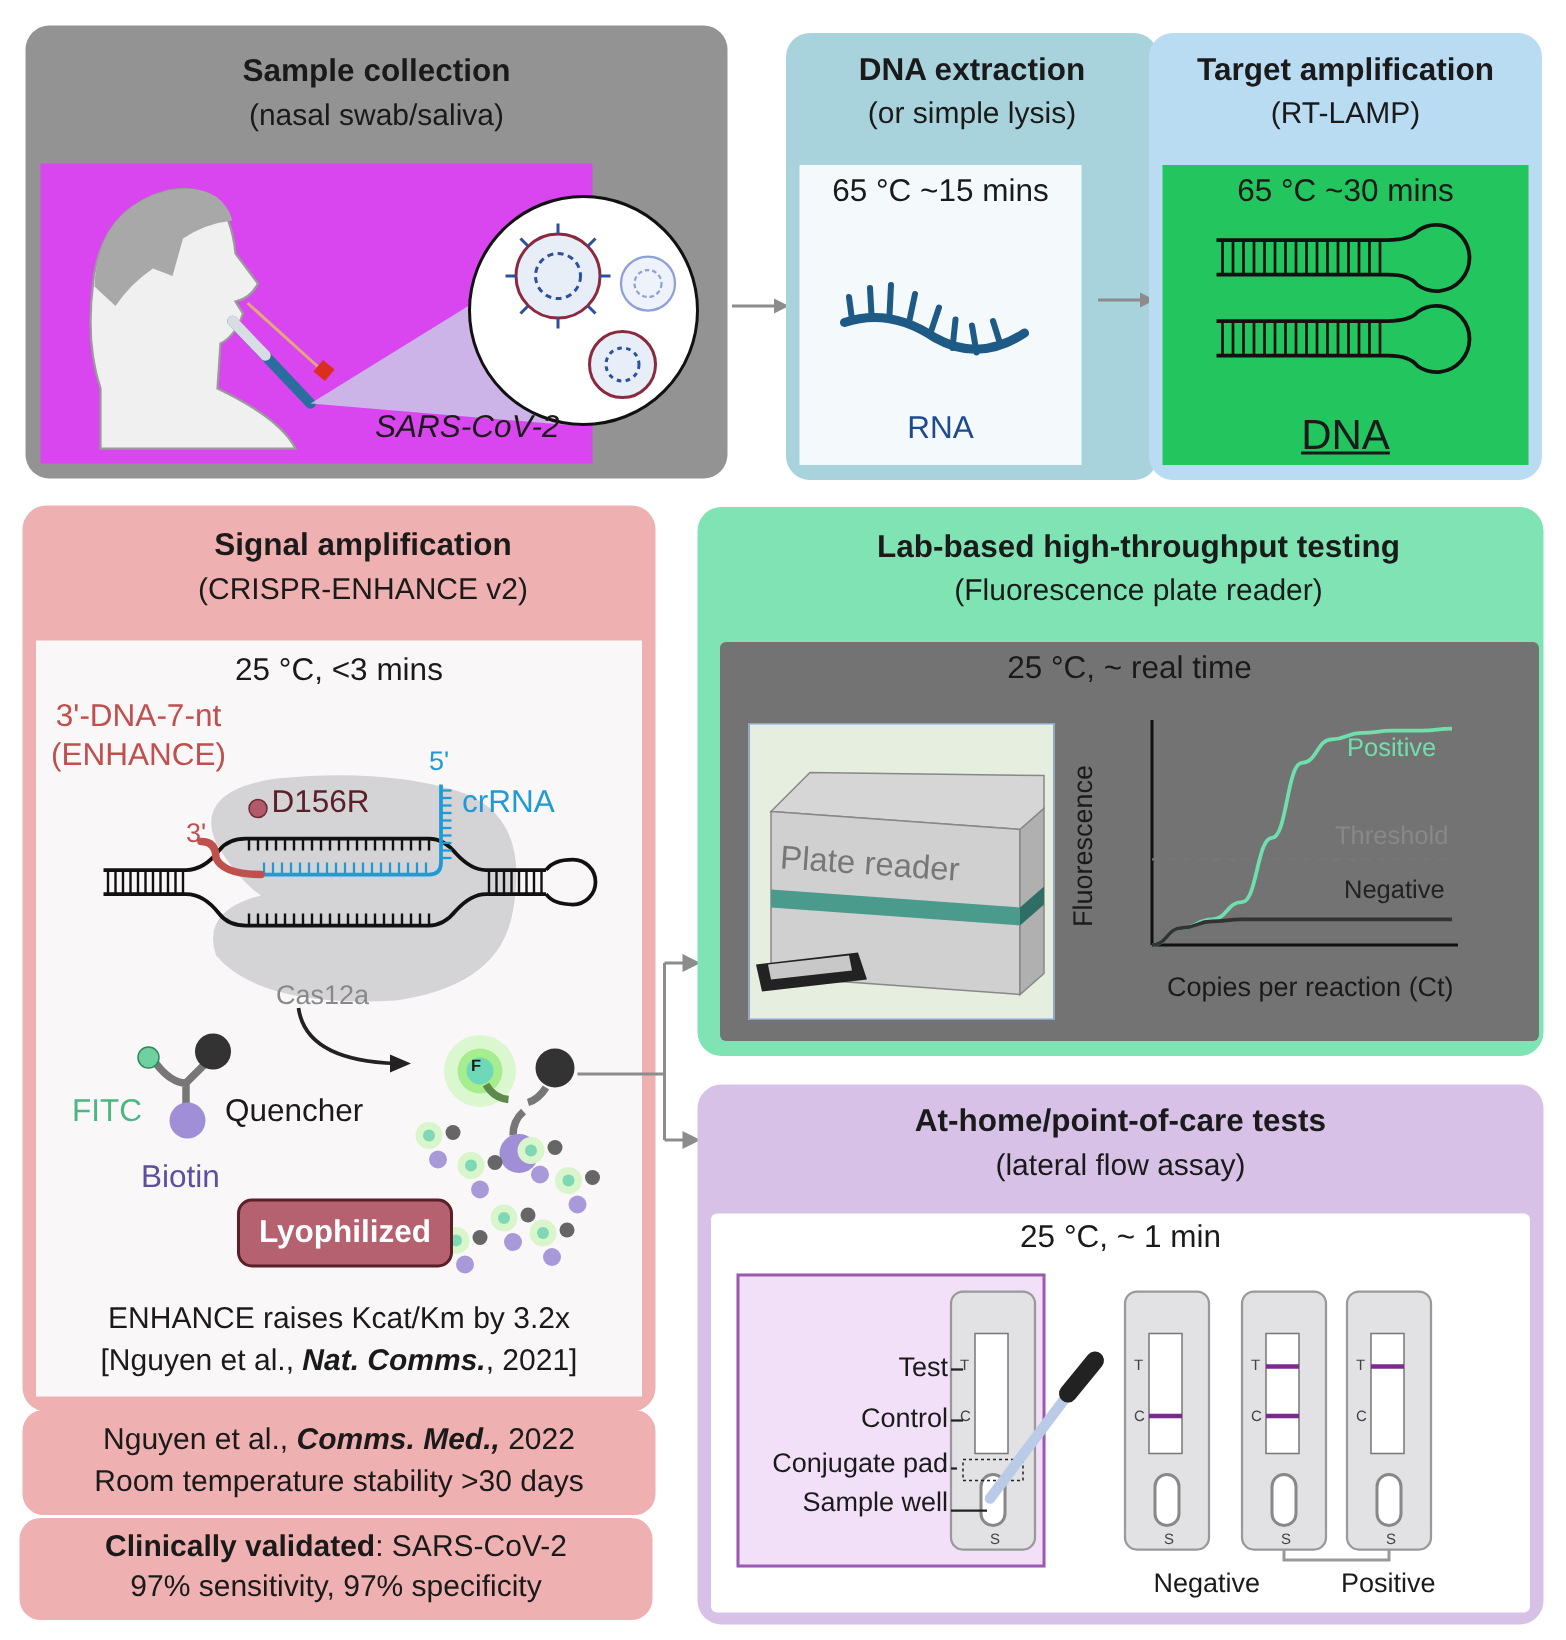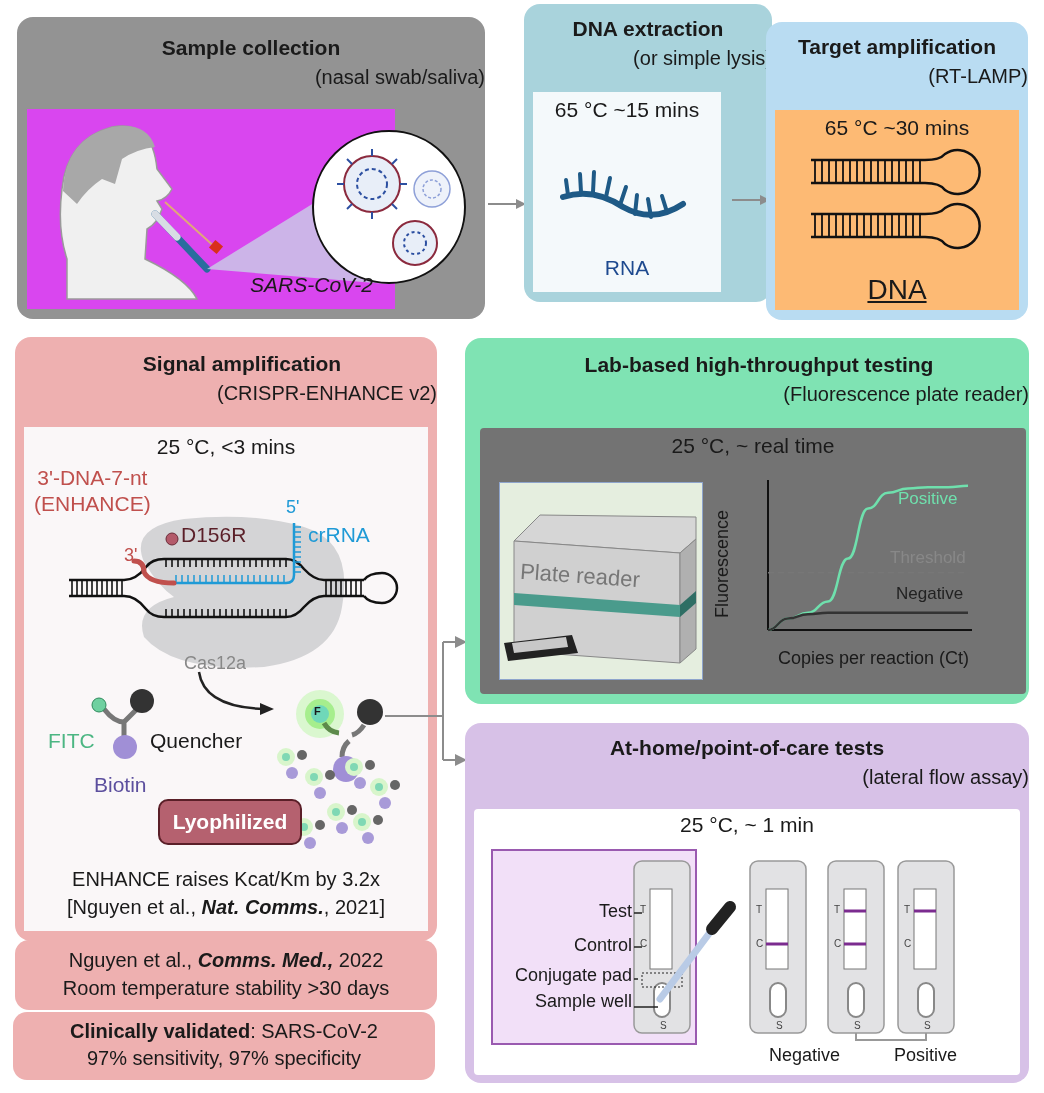--- a/index.html
+++ b/index.html
@@ -1,20 +1,20 @@
 <!DOCTYPE html>
 <html><head>
 <meta charset="utf-8">
 <style>
   * { box-sizing: border-box; margin: 0; padding: 0; }
   body { width: 1044px; height: 1093px; background: #ffffff; font-family: "Liberation Sans", sans-serif; color: #1a1a1a; position: relative; overflow: hidden; }
   .panel { position: absolute; border-radius: 16px; }
   .hdr { position: absolute; left: 0; right: 0; top: 0; text-align: center; }
   .hdr .t { font-weight: bold; font-size: 21px; line-height: 30px; }
-  .hdr .s { font-size: 20px; line-height: 28px; text-align: right; }
+  .hdr .s { font-size: 20px; line-height: 28px; }
   .inner { position: absolute; border-radius: 0; }
   .abs { position: absolute; }
   .cond { font-size: 21px; text-align: center; position: absolute; left: 0; right: 0; }
   svg { position: absolute; overflow: visible; }
 </style>
 </head>
 <body>
 
 <div class="panel" style="left:17px;top:17px;width:468px;height:302px;background:#939393;">
   <div class="hdr" style="top:16px;">
@@ -52,21 +52,21 @@
     </svg>
     <div class="abs" style="right:22px;bottom:12px;font-size:21px;">SARS-CoV-2</div>
   </div>
 </div>
 
 <svg width="40" height="12" style="left:488px;top:198px;">
   <line x1="0" y1="6" x2="30" y2="6" stroke="#8c8c8c" stroke-width="2"></line>
   <polygon points="28,1 38,6 28,11" fill="#8c8c8c"></polygon>
 </svg>
 
-<div class="panel" style="left:524px;top:4px;width:248px;height:298px;background:#a9d3dc;">
+<div class="panel" style="left:524px;top:22px;width:248px;height:298px;background:#a9d3dc;">
   <div class="hdr" style="top:10px;">
     <div class="t">DNA extraction</div>
     <div class="s">(or simple lysis)</div>
   </div>
   <div class="inner" style="left:9px;top:88px;width:188px;height:200px;background:#f4f9fb;">
     <div class="cond" style="top:6px;">65 °C ~15 mins</div>
     <svg width="188" height="80" style="left:0;top:60px;">
       <path d="M30 45 Q60 35 90 55 Q120 72 150 52" fill="none" stroke="#1e5a86" stroke-width="6" stroke-linecap="round"></path>
       <g stroke="#1e5a86" stroke-width="4" stroke-linecap="round">
         <line x1="35" y1="43" x2="33" y2="28"></line>
@@ -86,21 +86,21 @@
 <svg width="40" height="12" style="left:732px;top:194px;">
   <line x1="0" y1="6" x2="30" y2="6" stroke="#8c8c8c" stroke-width="2"></line>
   <polygon points="28,1 38,6 28,11" fill="#8c8c8c"></polygon>
 </svg>
 
 <div class="panel" style="left:766px;top:22px;width:262px;height:298px;background:#b9dcf2;">
   <div class="hdr" style="top:10px;">
     <div class="t">Target amplification</div>
     <div class="s">(RT-LAMP)</div>
   </div>
-  <div class="inner" style="left:9px;top:88px;width:244px;height:200px;background:#fdba74;">
+  <div class="inner" style="left:9px;top:88px;width:244px;height:200px;background:#22c55e;">
     <div class="cond" style="top:6px;">65 °C ~30 mins</div>
     <svg width="244" height="130" style="left:0;top:40px;">
       <g stroke="#111" stroke-width="2.5" fill="none">
         <path d="M36 10 L150 10 Q165 10 170 4 A22 22 0 1 1 170 40 Q165 33 150 33 L36 33"></path>
       </g>
       <g stroke="#111" stroke-width="2.5" fill="none">
         <path d="M36 64 L150 64 Q165 64 170 58 A22 22 0 1 1 170 94 Q165 87 150 87 L36 87"></path>
       </g>
       <g id="rungs" stroke="#111" stroke-width="1.8">
           <line x1="40" y1="10" x2="40" y2="33"></line>

